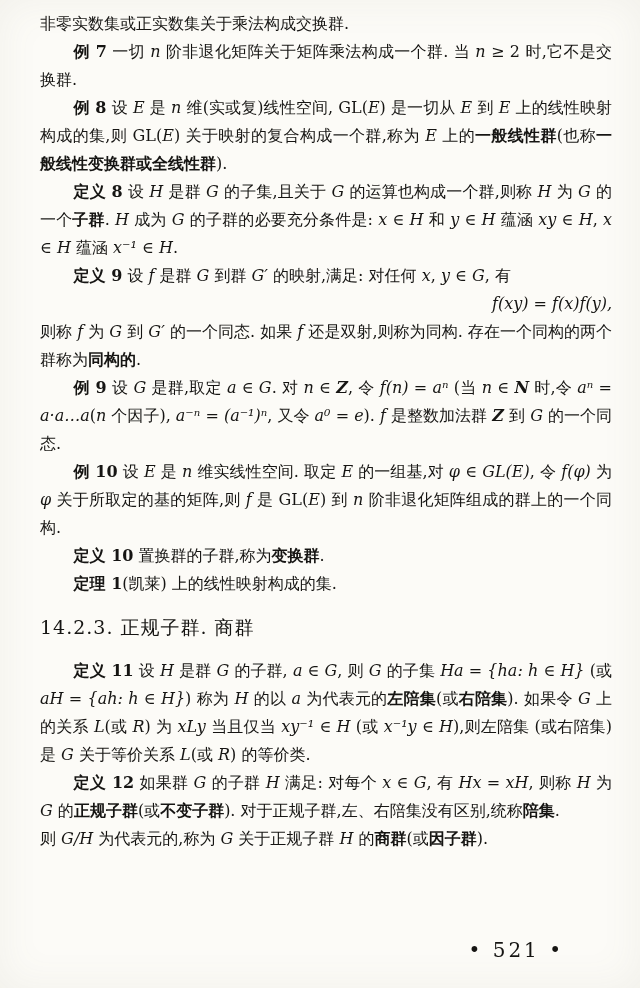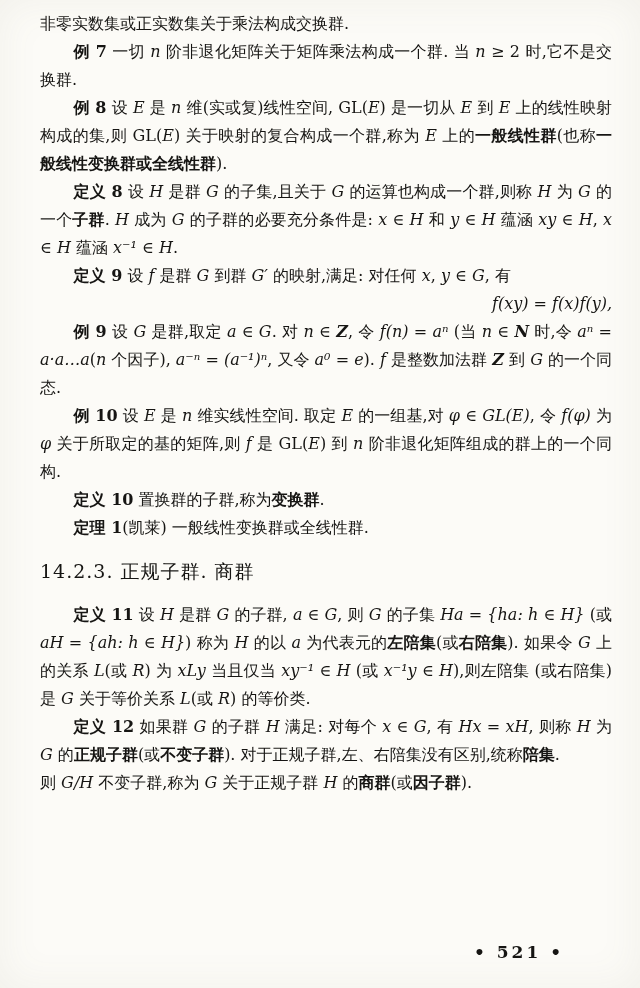--- a/index.html
+++ b/index.html
@@ -43,40 +43,41 @@
     margin: 16px 0 17px 0;
     text-indent: 0;
     line-height: 26px;
   }
   .rb { font-weight: bold; }
   .ri { font-style: italic; }
   .page-number {
     position: absolute;
     right: 76px;
     bottom: 26px;
-    font-size: 17px;
-    font-weight: bold;
+    font-size: 20px;
+    font-weight: normal;
     letter-spacing: 3px;
   }
 </style>
 </head>
 <body>
 
 <div class="page">
   <div class="text-column">
       <p class=""><span>非零实数集或正实数集关于乘法构成交换群.</span></p>
       <p class="indent"><span class="rb">例 7</span><span>  一切 </span><span class="ri">n</span><span> 阶非退化矩阵关于矩阵乘法构成一个群. 当 </span><span class="ri">n</span><span> ≥ 2 时,它不是交换群.</span></p>
       <p class="indent"><span class="rb">例 8</span><span>  设 </span><span class="ri">E</span><span> 是 </span><span class="ri">n</span><span> 维(实或复)线性空间, GL(</span><span class="ri">E</span><span>) 是一切从 </span><span class="ri">E</span><span> 到 </span><span class="ri">E</span><span> 上的线性映射构成的集,则 GL(</span><span class="ri">E</span><span>) 关于映射的复合构成一个群,称为 </span><span class="ri">E</span><span> 上的</span><span class="rb">一般线性群</span><span>(也称</span><span class="rb">一般线性变换群或全线性群</span><span>).</span></p>
       <p class="indent"><span class="rb">定义 8</span><span>  设 </span><span class="ri">H</span><span> 是群 </span><span class="ri">G</span><span> 的子集,且关于 </span><span class="ri">G</span><span> 的运算也构成一个群,则称 </span><span class="ri">H</span><span> 为 </span><span class="ri">G</span><span> 的一个</span><span class="rb">子群</span><span>. </span><span class="ri">H</span><span> 成为 </span><span class="ri">G</span><span> 的子群的必要充分条件是: </span><span class="ri">x ∈ H</span><span> 和 </span><span class="ri">y ∈ H</span><span> 蕴涵 </span><span class="ri">xy ∈ H</span><span>, </span><span class="ri">x ∈ H</span><span> 蕴涵 </span><span class="ri">x⁻¹ ∈ H</span><span>.</span></p>
       <p class="indent"><span class="rb">定义 9</span><span>  设 </span><span class="ri">f</span><span> 是群 </span><span class="ri">G</span><span> 到群 </span><span class="ri">G′</span><span> 的映射,满足: 对任何 </span><span class="ri">x</span><span>, </span><span class="ri">y ∈ G</span><span>, 有</span></p>
       <p class="formula"><span class="ri">f(xy) = f(x)f(y),</span></p>
+      <p class=""><span>则称 </span><span class="ri">f</span><span> 为 </span><span class="ri">G</span><span> 到 </span><span class="ri">G′</span><span> 的一个同态. 如果 </span><span class="ri">f</span><span> 还是双射,则称为同构. 存在一个同构的两个群称为</span><span class="rb">同构的</span><span>.</span></p>
       <p class="indent"><span class="rb">例 9</span><span>  设 </span><span class="ri">G</span><span> 是群,取定 </span><span class="ri">a ∈ G</span><span>.  对 </span><span class="ri">n ∈ </span><span class="rb ri">Z</span><span>, 令 </span><span class="ri">f(n) = aⁿ</span><span> (当 </span><span class="ri">n ∈ </span><span class="rb ri">N</span><span> 时,令 </span><span class="ri">aⁿ = a·a…a</span><span>(</span><span class="ri">n</span><span> 个因子), </span><span class="ri">a⁻ⁿ = (a⁻¹)ⁿ</span><span>, 又令 </span><span class="ri">a⁰ = e</span><span>). </span><span class="ri">f</span><span> 是整数加法群 </span><span class="rb ri">Z</span><span> 到 </span><span class="ri">G</span><span> 的一个同态.</span></p>
       <p class="indent"><span class="rb">例 10</span><span>  设 </span><span class="ri">E</span><span> 是 </span><span class="ri">n</span><span> 维实线性空间. 取定 </span><span class="ri">E</span><span> 的一组基,对 </span><span class="ri">φ ∈ GL(E)</span><span>, 令 </span><span class="ri">f(φ)</span><span> 为 </span><span class="ri">φ</span><span> 关于所取定的基的矩阵,则 </span><span class="ri">f</span><span> 是 GL(</span><span class="ri">E</span><span>) 到 </span><span class="ri">n</span><span> 阶非退化矩阵组成的群上的一个同构.</span></p>
       <p class="indent"><span class="rb">定义 10</span><span>  置换群的子群,称为</span><span class="rb">变换群</span><span>.</span></p>
-      <p class="indent"><span class="rb">定理 1</span><span>(凯莱)  一般线性变换群或全线性群.</span></p>
+      <p class="indent"><span class="rb">定理 1</span><span>(凯莱)  上的线性映射构成的集.</span></p>
       <h2 class="heading"><span>14.2.3. 正规子群. 商群</span></h2>
       <p class="indent"><span class="rb">定义 11</span><span>  设 </span><span class="ri">H</span><span> 是群 </span><span class="ri">G</span><span> 的子群, </span><span class="ri">a ∈ G</span><span>, 则 </span><span class="ri">G</span><span> 的子集 </span><span class="ri">Ha = {ha: h ∈ H}</span><span> (或 </span><span class="ri">aH = {ah: h ∈ H}</span><span>) 称为 </span><span class="ri">H</span><span> 的以 </span><span class="ri">a</span><span> 为代表元的</span><span class="rb">左陪集</span><span>(或</span><span class="rb">右陪集</span><span>). 如果令 </span><span class="ri">G</span><span> 上的关系 </span><span class="ri">L</span><span>(或 </span><span class="ri">R</span><span>) 为 </span><span class="ri">xLy</span><span> 当且仅当 </span><span class="ri">xy⁻¹ ∈ H</span><span> (或 </span><span class="ri">x⁻¹y ∈ H</span><span>),则左陪集 (或右陪集) 是 </span><span class="ri">G</span><span> 关于等价关系 </span><span class="ri">L</span><span>(或 </span><span class="ri">R</span><span>) 的等价类.</span></p>
       <p class="indent"><span class="rb">定义 12</span><span>  如果群 </span><span class="ri">G</span><span> 的子群 </span><span class="ri">H</span><span> 满足: 对每个 </span><span class="ri">x ∈ G</span><span>, 有 </span><span class="ri">Hx = xH</span><span>, 则称 </span><span class="ri">H</span><span> 为 </span><span class="ri">G</span><span> 的</span><span class="rb">正规子群</span><span>(或</span><span class="rb">不变子群</span><span>). 对于正规子群,左、右陪集没有区别,统称</span><span class="rb">陪集</span><span>.</span></p>
-      <p class=""><span>则 </span><span class="ri">G/H</span><span> 不变子群,称为 </span><span class="ri">G</span><span> 关于正规子群 </span><span class="ri">H</span><span> 的</span><span class="rb">商群</span><span>(或</span><span class="rb">因子群</span><span>).</span></p>
+      <p class=""><span>则 </span><span class="ri">G/H</span><span> 为代表元的,称为 </span><span class="ri">G</span><span> 关于正规子群 </span><span class="ri">H</span><span> 的</span><span class="rb">商群</span><span>(或</span><span class="rb">因子群</span><span>).</span></p>
       <p class="indent"></p>
     </div>
   <div class="page-number">• 521 •</div>
 </div>
 
 </body></html>

